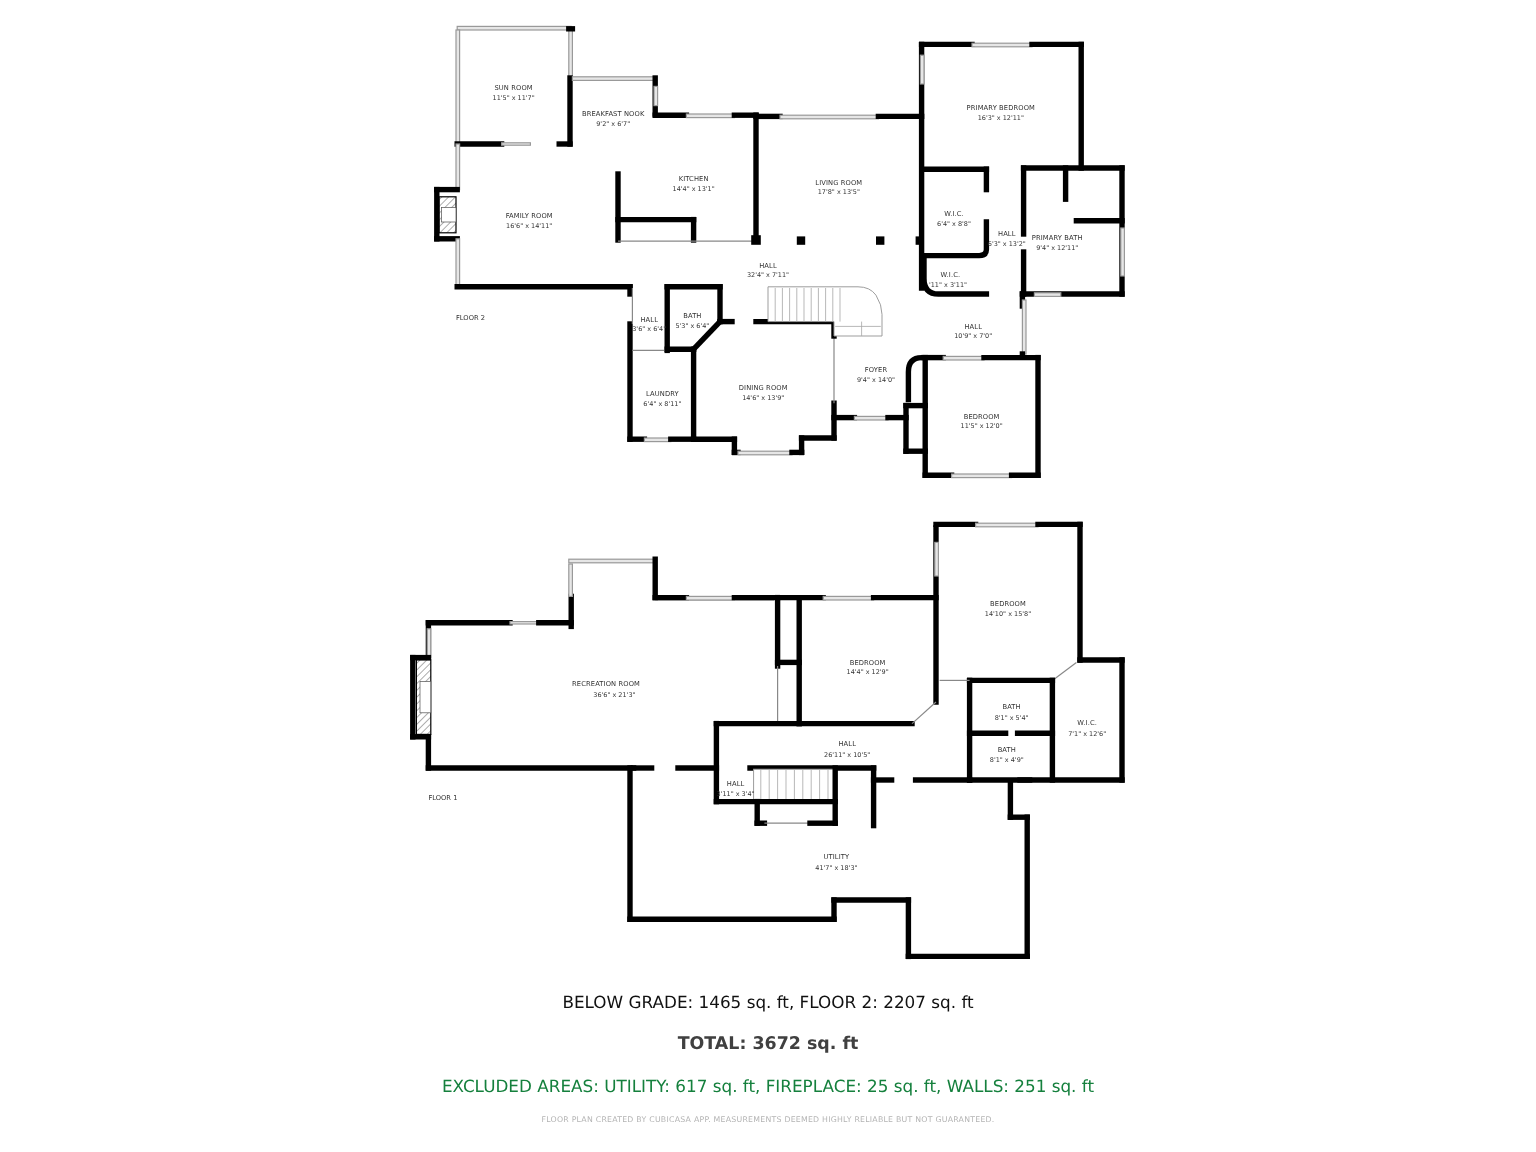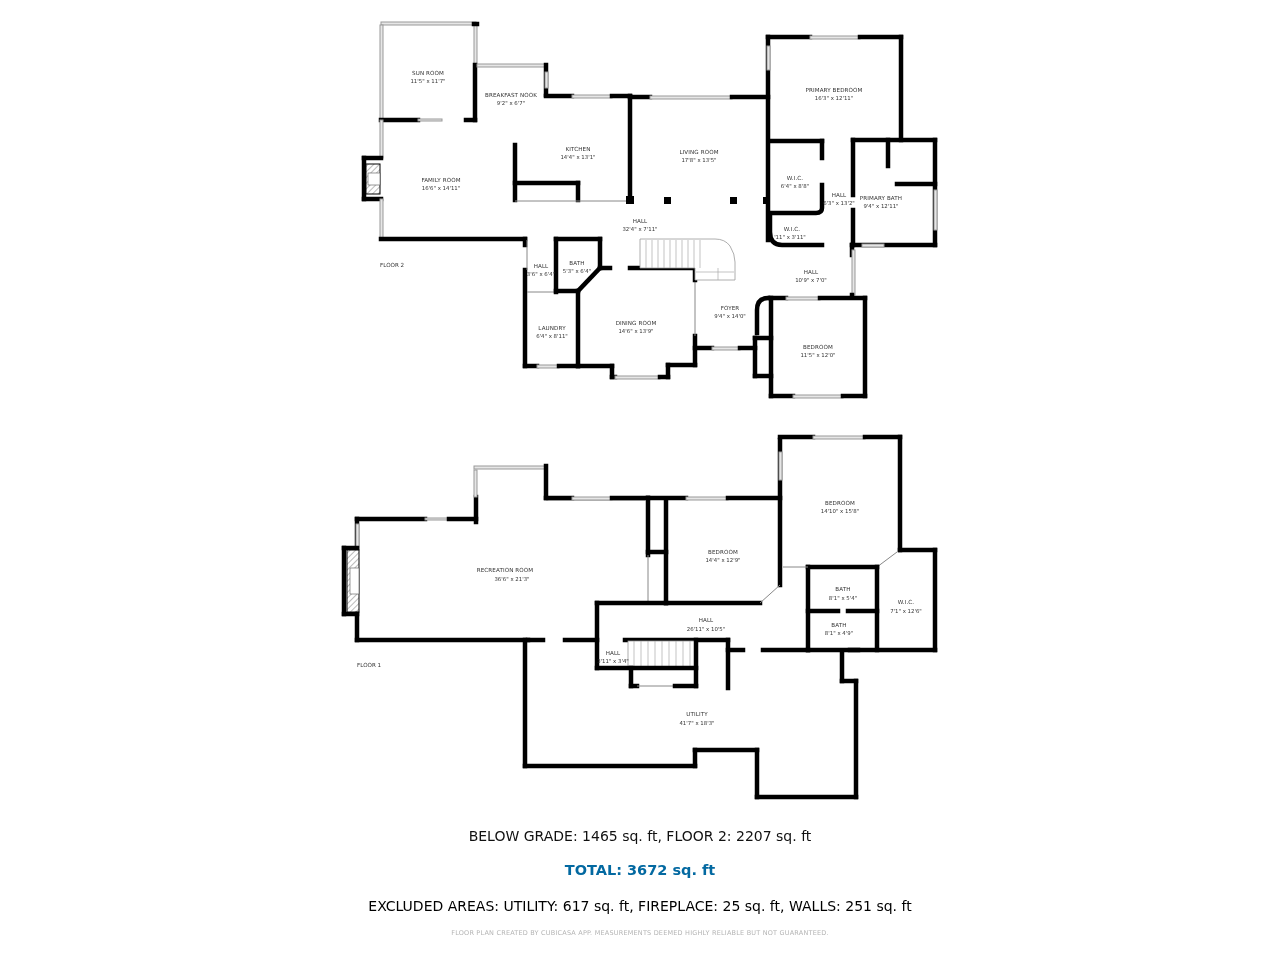--- a/index.html
+++ b/index.html
@@ -9,23 +9,23 @@
   .wall { stroke: #000; stroke-width: 4.5; fill: none; stroke-linecap: square; stroke-linejoin: miter; }
   .thin { stroke: #888; stroke-width: 1; fill: none; }
   .win { stroke: #999; stroke-width: 1; fill: #e6e6e6; }
   .post { fill: #000; }
   .stair { stroke: #999; stroke-width: 0.8; fill: #fff; }
   .room-name { font-size: 5.6px; fill: #333; text-anchor: middle; letter-spacing: 0.1px; }
   .room-dim { font-size: 5.4px; fill: #333; text-anchor: middle; }
   .floor-label { font-size: 5.6px; fill: #333; }
   .fp-hatch { fill: url(#hatch); stroke: #000; stroke-width: 1; }
   .footer { position: absolute; left: 0; width: 1280px; text-align: center; }
-  .total { top: 862px; font-size: 14.5px; font-weight: bold; color: #0369a1; }
+  .total { top: 862px; font-size: 14.5px; font-weight: bold; color: #404040; }
   .line2 { top: 828px; font-size: 14px; color: #111; }
-  .line3 { top: 898px; font-size: 14px; color: #000000; }
+  .line3 { top: 898px; font-size: 14px; color: #15803d; }
   .disclaimer { top: 929px; font-size: 6.5px; color: #b4b4b4; letter-spacing: 0.2px; }
 </style>
 </head>
 <body>
 
 <svg id="plan" viewBox="0 0 1280 960" xmlns="http://www.w3.org/2000/svg">
   <defs>
     <pattern id="hatch" width="4" height="4" patternUnits="userSpaceOnUse" patternTransform="rotate(45)">
       <rect width="4" height="4" fill="#fff"></rect>
       <line x1="0" y1="0" x2="0" y2="4" stroke="#555" stroke-width="0.8"></line>

